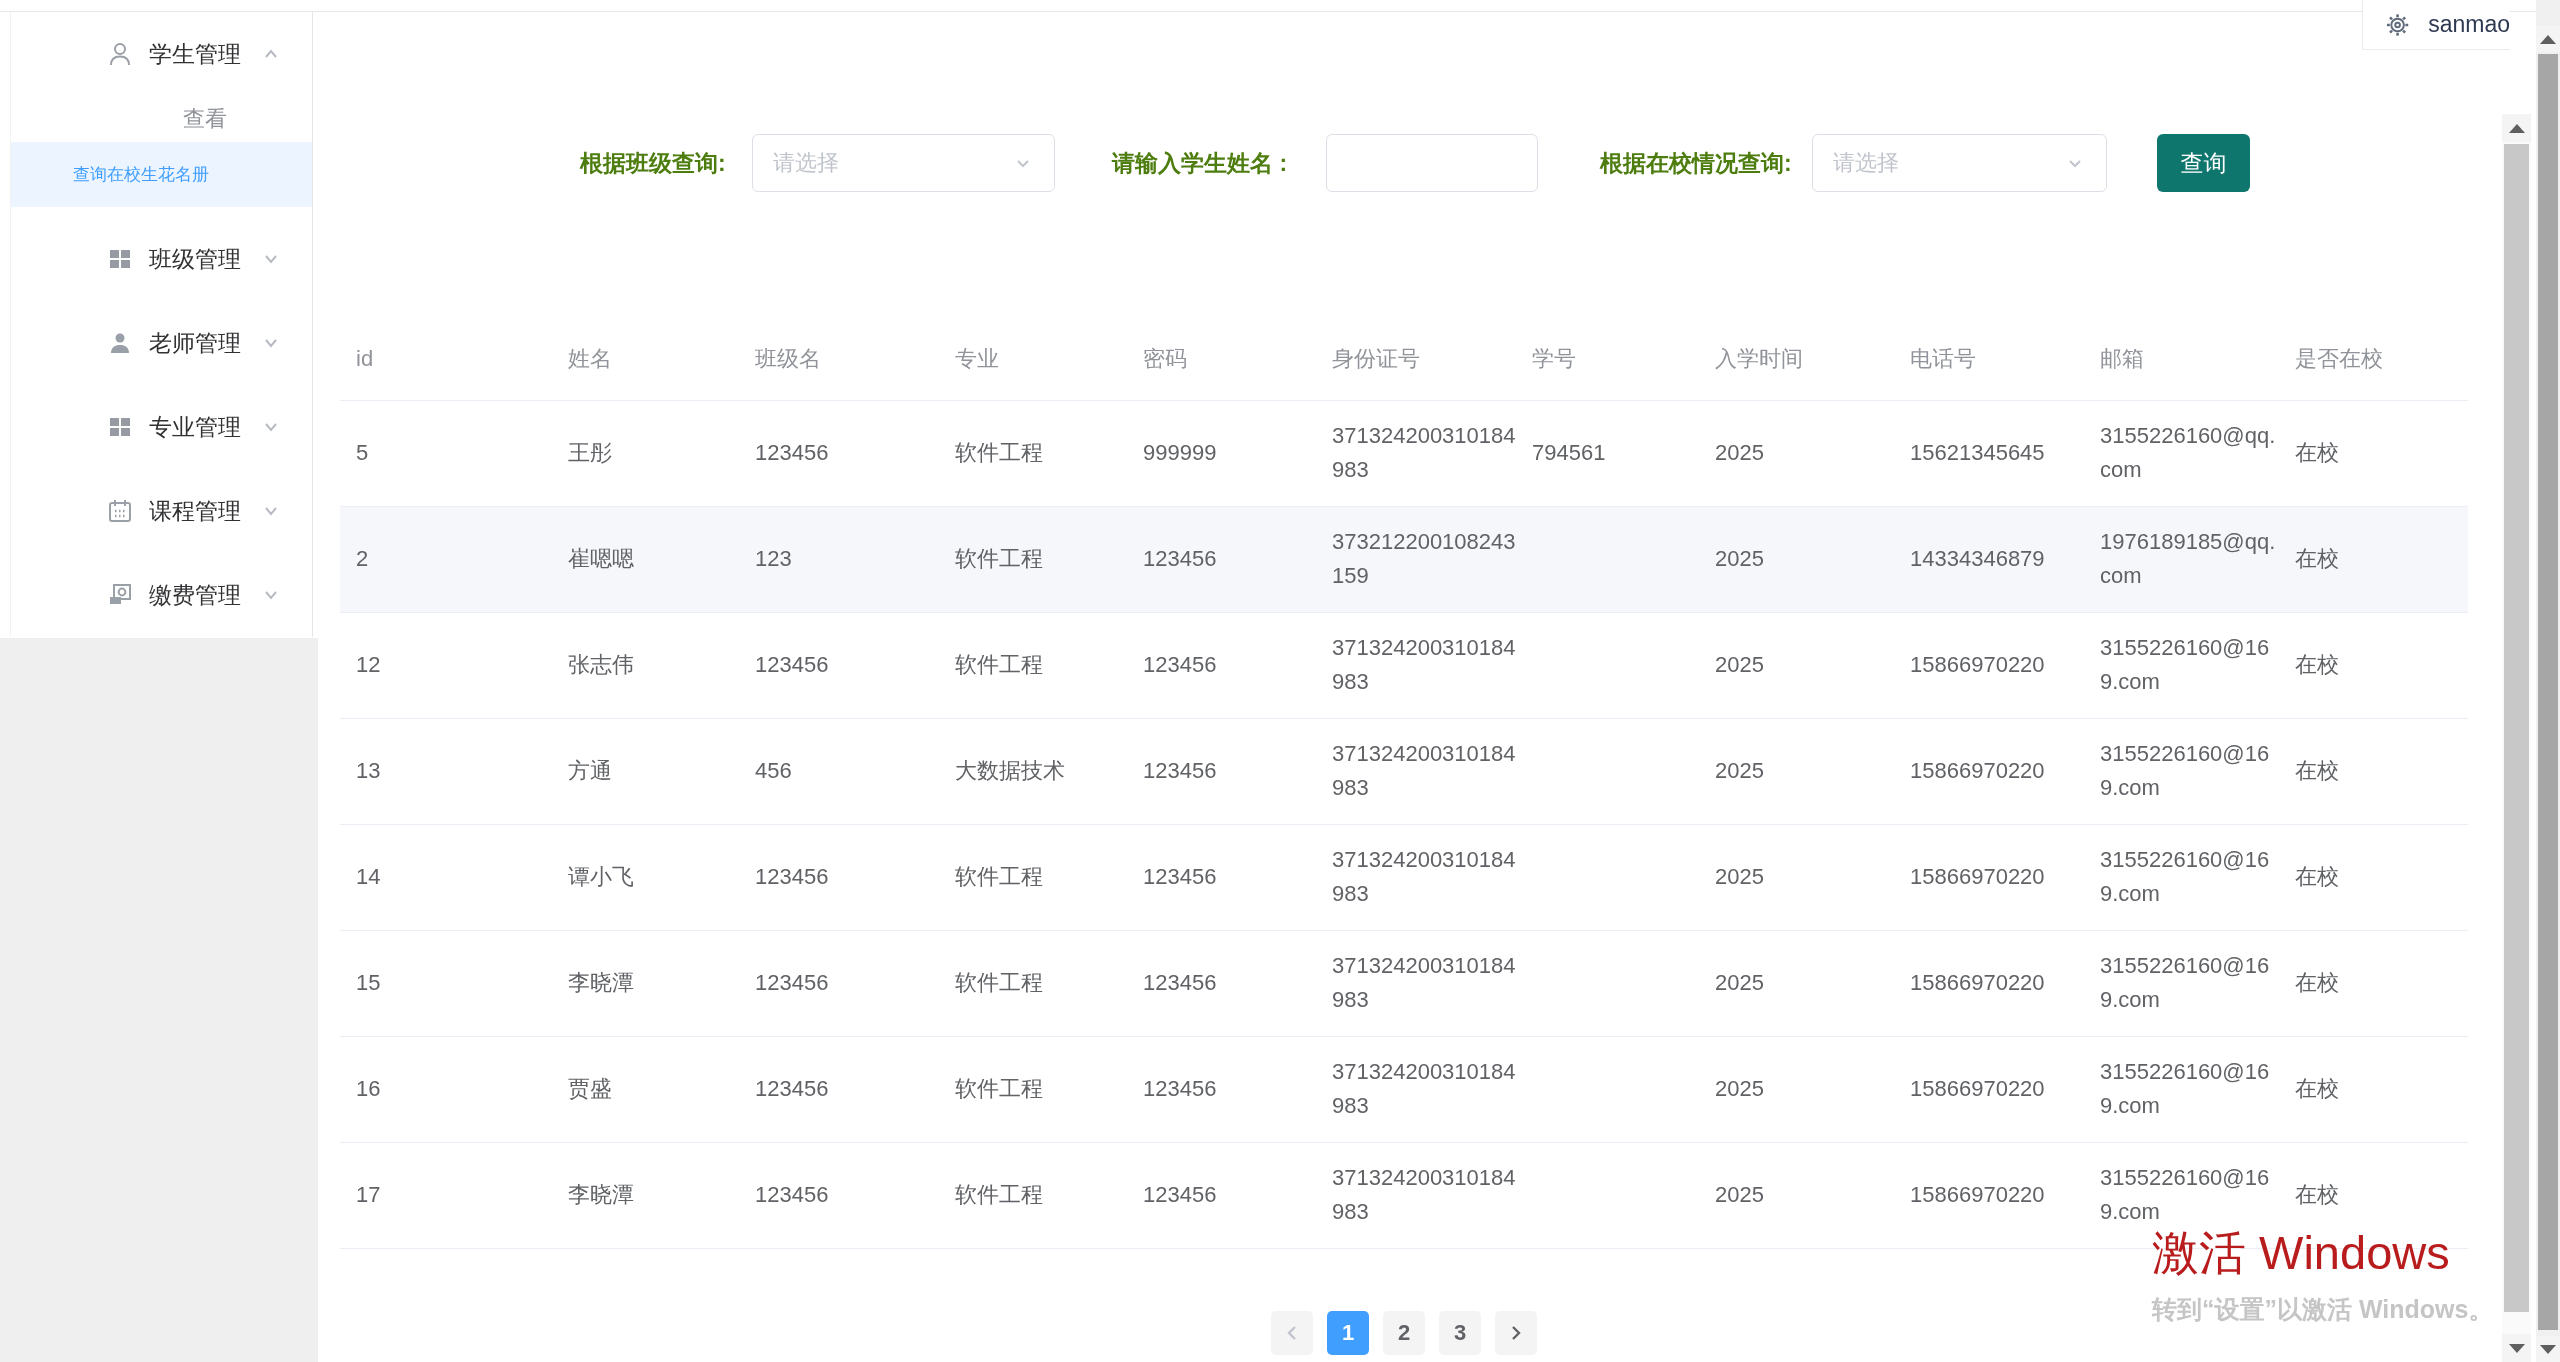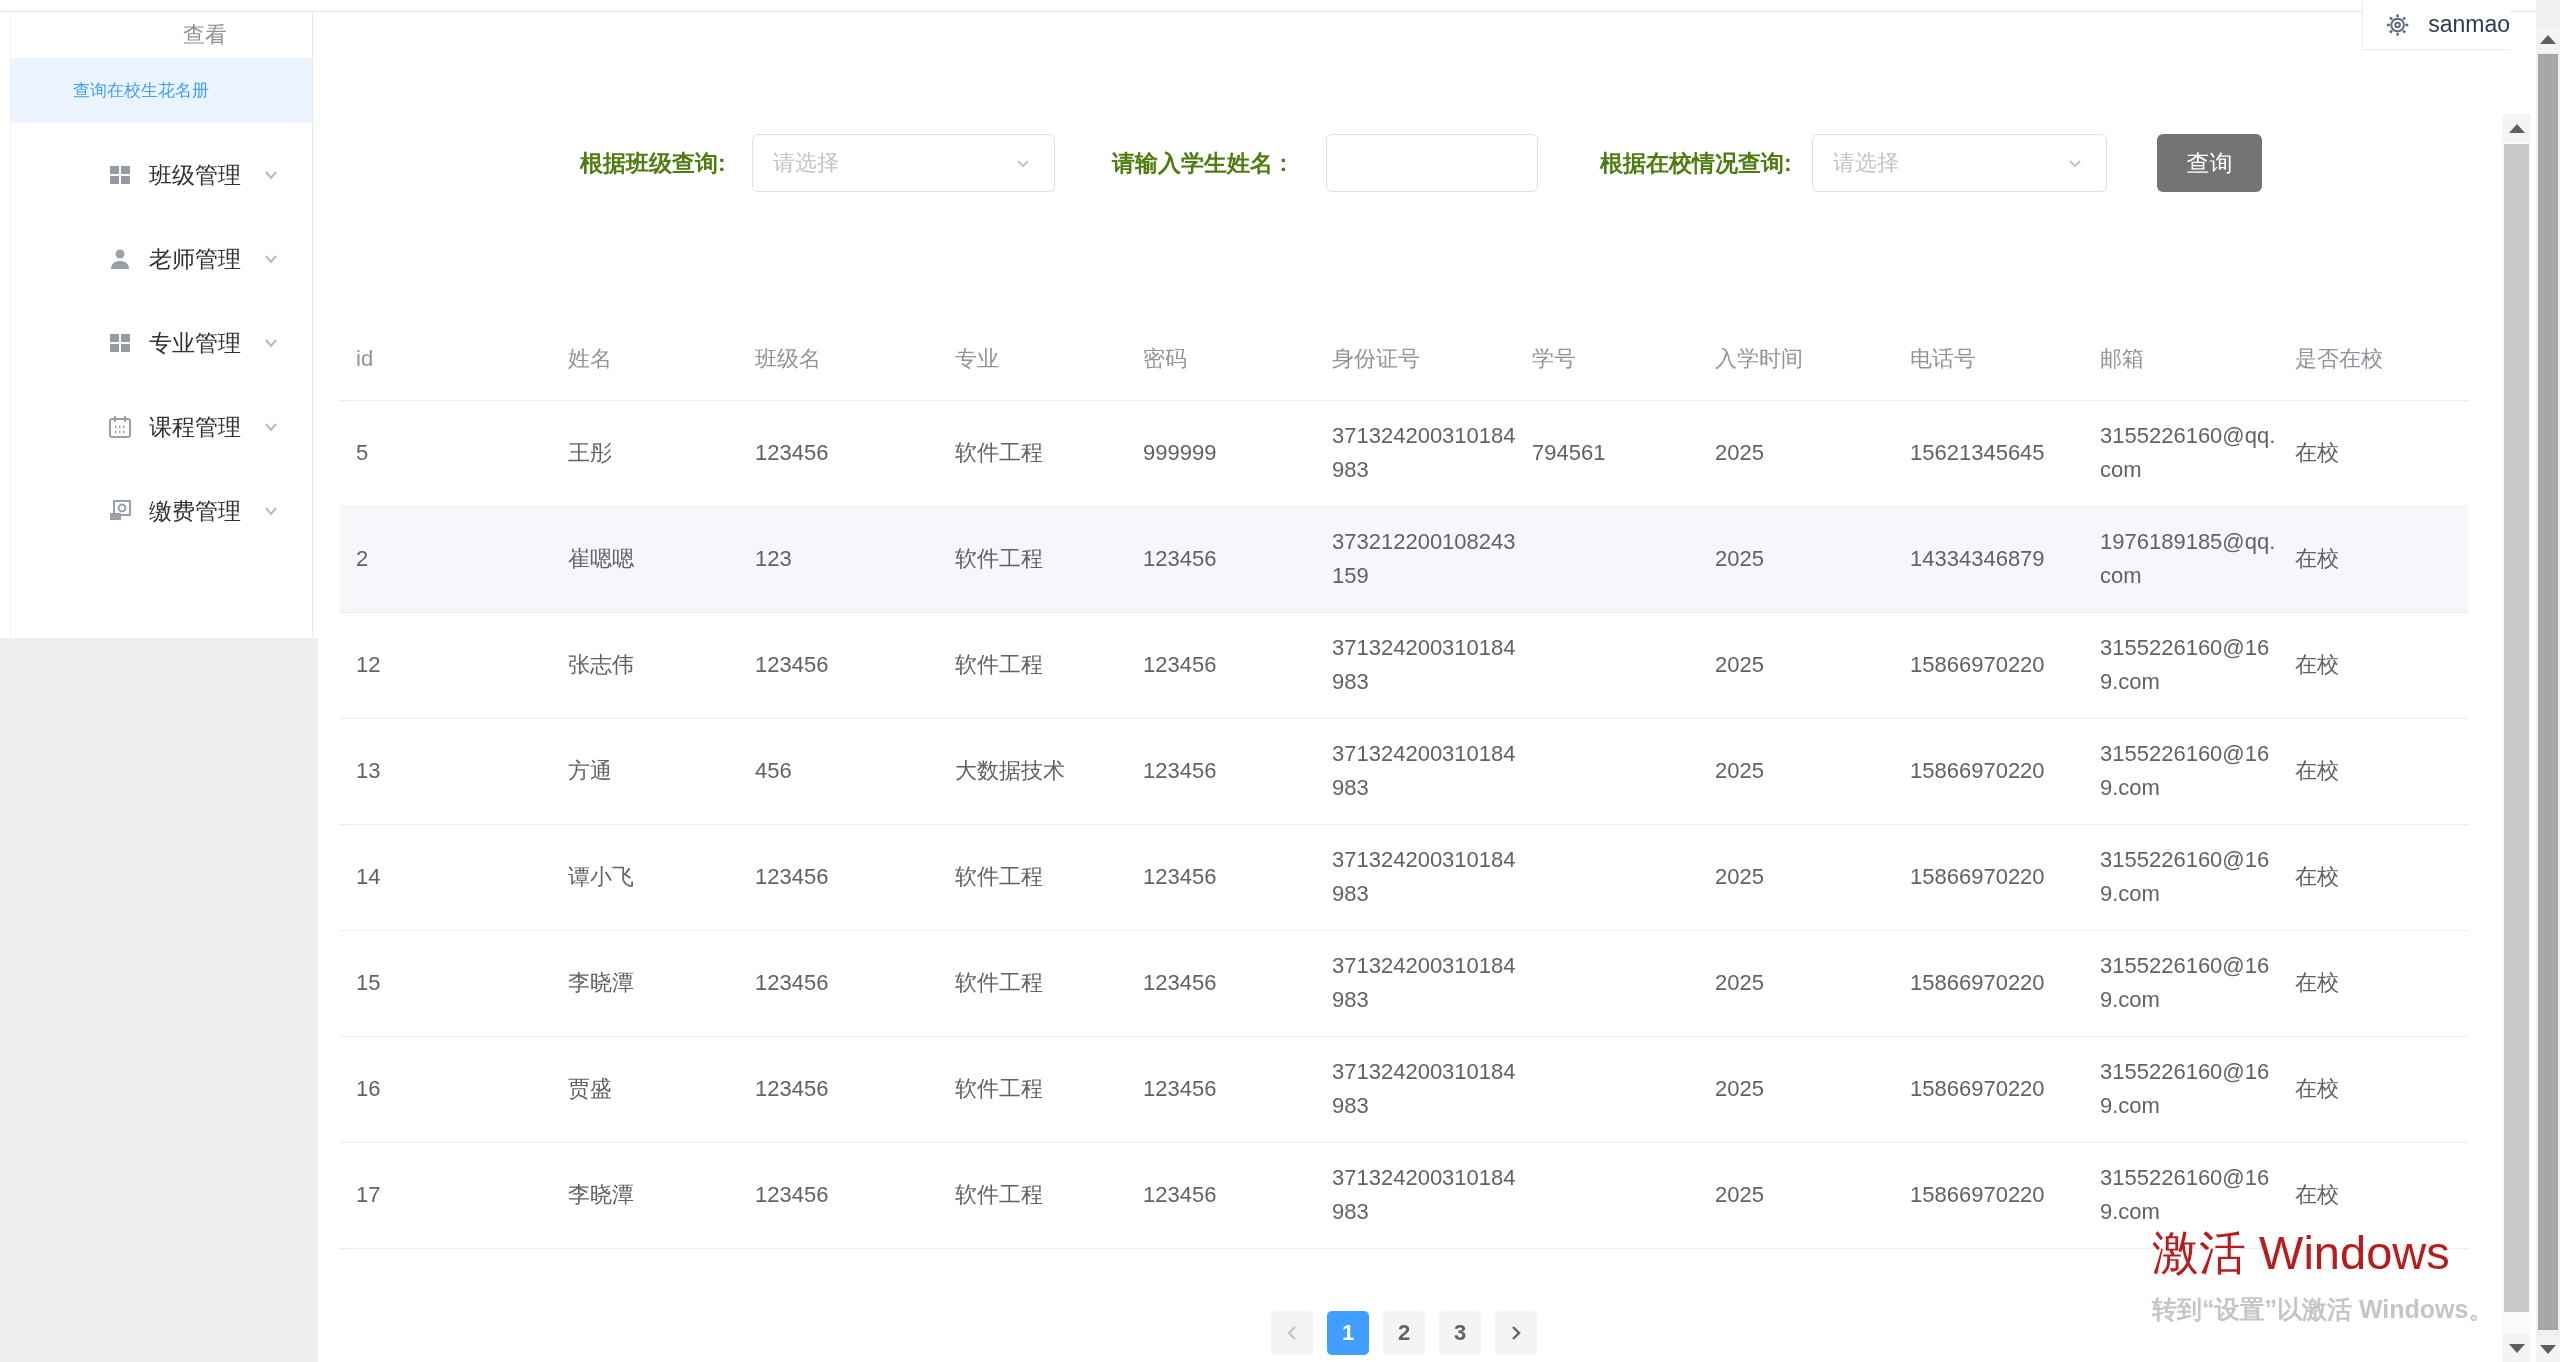--- a/index.html
+++ b/index.html
@@ -32,22 +32,22 @@
   .f-label { position:absolute; top:134px; height:58px; line-height:58px;
     font-size:23px; font-weight:bold; color:#4d7c0f; }
   .sel { position:absolute; top:134px; height:58px; background:#fff;
     border:1px solid #dcdfe6; border-radius:6px; display:flex; align-items:center;
     padding:0 20px; cursor:pointer; }
   .sel .ph { font-size:22px; color:#c0c4cc; }
   .sel .arrow { margin-left:auto; width:22px; height:22px; }
   .txt-input { position:absolute; top:134px; left:1326px; width:212px; height:58px;
     border:1px solid #dcdfe6; border-radius:6px; font-size:22px; color:#606266; padding:0 16px;
     outline:none; background:#fff; }
-  .search-btn { position:absolute; top:134px; left:2157px; width:105px; height:58px;
-    background:#737373; color:#fff; border:none; border-radius:6px; font-size:23px; cursor:pointer; }
+  .search-btn { position:absolute; top:134px; left:2157px; width:93px; height:58px;
+    background:#0f766e; color:#fff; border:none; border-radius:6px; font-size:23px; cursor:pointer; }
 
   
   .tbl-wrap { position:absolute; left:340px; top:318px; width:2128px; }
   table { width:2128px; border-collapse:collapse; table-layout:fixed; }
   th { height:82px; text-align:left; font-size:22px; font-weight:500; color:#909399;
        border-bottom:1px solid #ebeef5; padding:0 0 0 16px; vertical-align:middle; }
   td { height:106px; font-size:22px; color:#606266; border-bottom:1px solid #ebeef5;
        padding:0 0 0 16px; vertical-align:middle; line-height:34px; word-break:break-all; }
   tr.striped td { background:#f5f7fa; }
 
@@ -77,20 +77,30 @@
   .sb-thumb { position:absolute; left:2px; right:2px; background:#c8c8c8; cursor:pointer; }
   .sb-outer .sb-thumb { background:#a6a6a6; }
 </style>
 </head>
 <body>
 
 <div class="top-line"></div>
 
 <aside class="sidebar">
 
+  <div class="side-item">
+    <svg class="s-icon" viewBox="0 0 26 26" fill="none" stroke="#9aa0a8" stroke-width="2">
+      <circle cx="13" cy="8" r="5"></circle>
+        <path d="M4 24c0-6 4-8.5 9-8.5s9 2.5 9 8.5"></path>
+    </svg>
+    <span class="s-label">学生管理</span>
+    <svg class="s-chev" viewBox="0 0 22 22" fill="none" stroke="#b6bac1" stroke-width="2">
+        <polyline points="6,14 11,8 16,14"></polyline>
+      </svg>
+  </div>
 
   <div class="side-group-title">查看</div>
 
   <div class="side-sub-active">
     <span>查询在校生花名册</span>
   </div>
 
   <div class="side-item mt10">
     <svg class="s-icon" viewBox="0 0 26 26" fill="#969ba3">
       <rect x="3" y="4" width="9" height="8"></rect>

